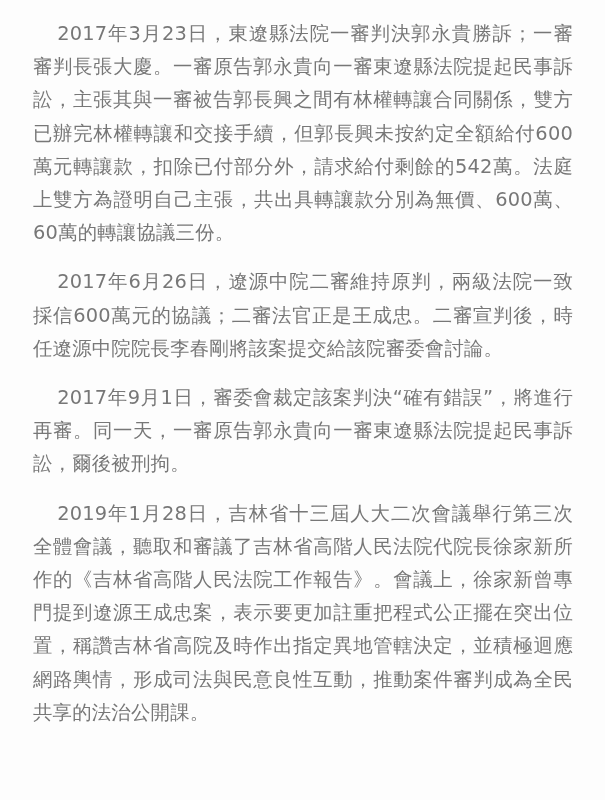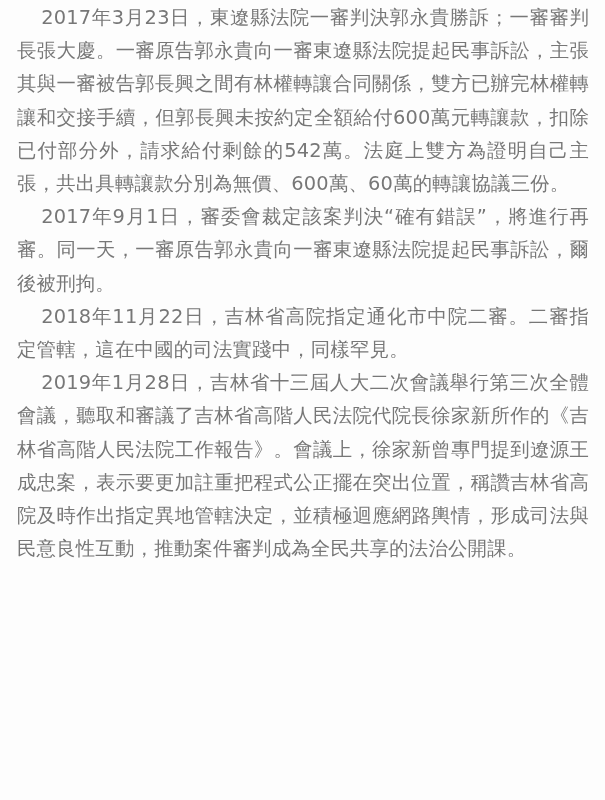--- a/index.html
+++ b/index.html
@@ -18,26 +18,26 @@
     left: 17px;
     top: 1px;
     width: 572px;
     color: #777777;
     font-family: "DejaVu Sans", "Liberation Sans", sans-serif;
     font-size: 19.4px;
     line-height: 33.2px;
     letter-spacing: 0.2px;
   }
   .para {
-    margin: 0;
+    margin: 16px;
     text-indent: 1.25em;
     text-align: justify;
   }
 </style>
 </head>
 <body>
 
 <div class="article">
   <p class="para">2017年3月23日，東遼縣法院一審判決郭永貴勝訴；一審審判長張大慶。一審原告郭永貴向一審東遼縣法院提起民事訴訟，主張其與一審被告郭長興之間有林權轉讓合同關係，雙方已辦完林權轉讓和交接手續，但郭長興未按約定全額給付600萬元轉讓款，扣除已付部分外，請求給付剩餘的542萬。法庭上雙方為證明自己主張，共出具轉讓款分別為無價、600萬、60萬的轉讓協議三份。</p>
+  <p class="para">2017年6月26日，遼源中院二審維持原判，兩級法院一致採信600萬元的協議；二審法官正是王成忠。二審宣判後，時任遼源中院院長李春剛將該案提交給該院審委會討論。</p>
   <p class="para">2017年9月1日，審委會裁定該案判決“確有錯誤”，將進行再審。同一天，一審原告郭永貴向一審東遼縣法院提起民事訴訟，爾後被刑拘。</p>
-  <p class="para">2018年11月22日，吉林省高院指定通化市中院二審。二審指定管轄，這在中國的司法實踐中，同樣罕見。</p>
   <p class="para">2019年1月28日，吉林省十三屆人大二次會議舉行第三次全體會議，聽取和審議了吉林省高階人民法院代院長徐家新所作的《吉林省高階人民法院工作報告》。會議上，徐家新曾專門提到遼源王成忠案，表示要更加註重把程式公正擺在突出位置，稱讚吉林省高院及時作出指定異地管轄決定，並積極迴應網路輿情，形成司法與民意良性互動，推動案件審判成為全民共享的法治公開課。</p>
 </div>
 
 </body></html>

